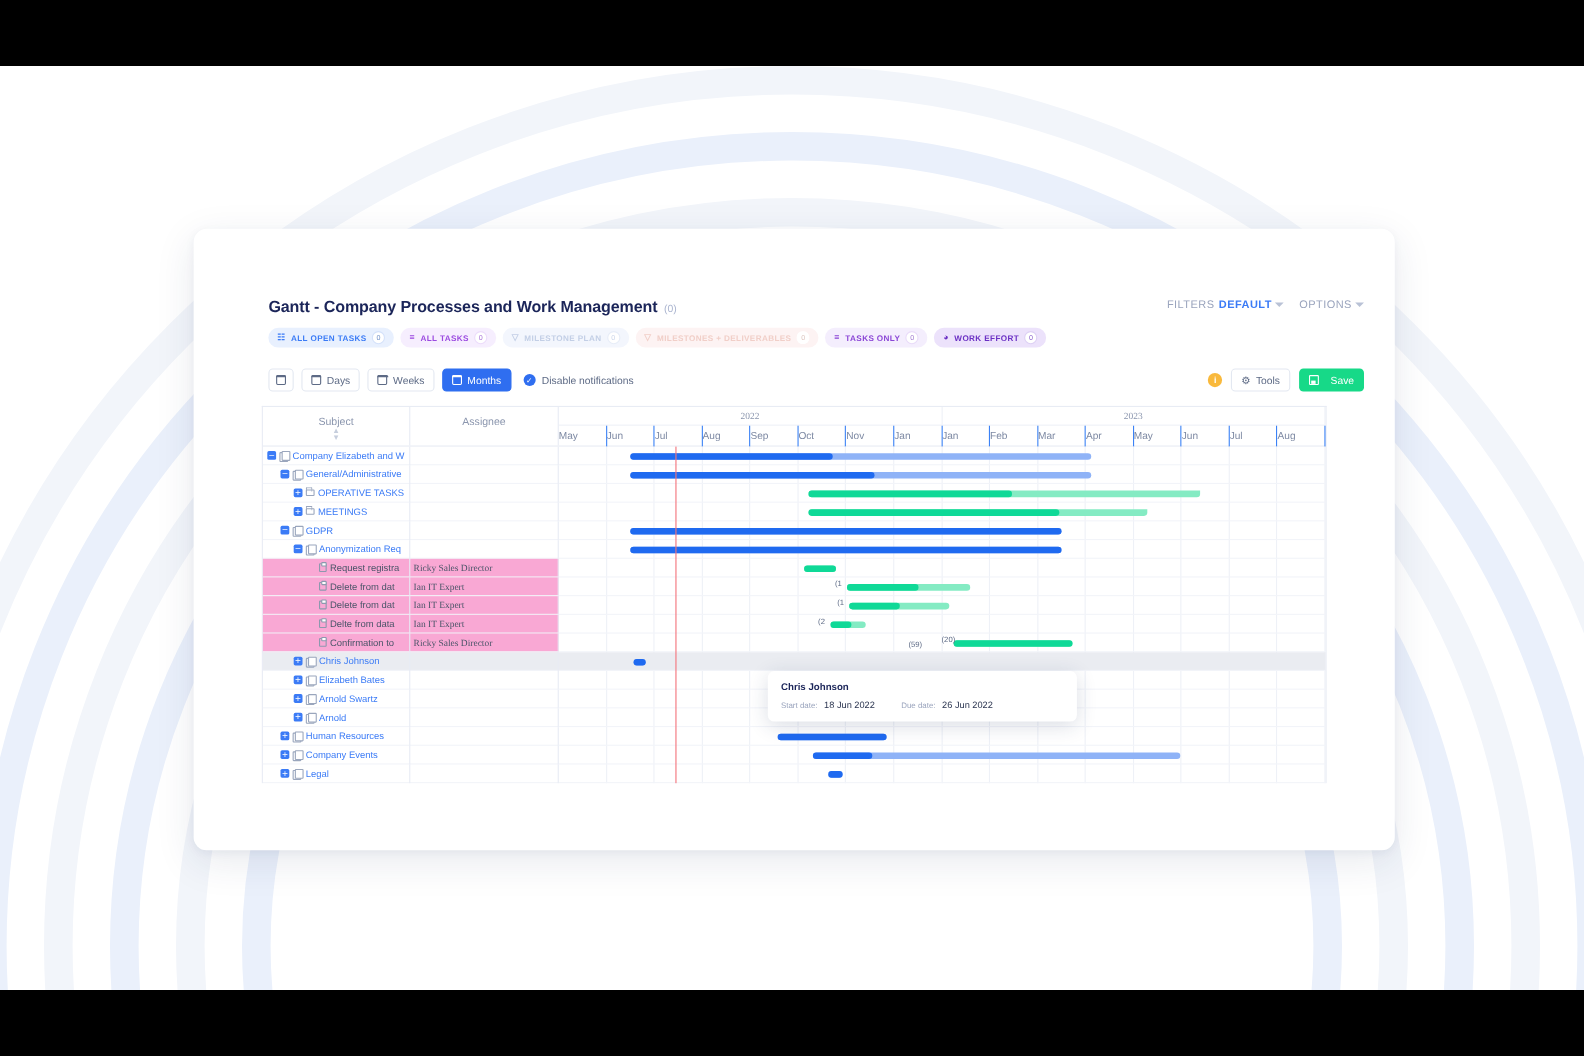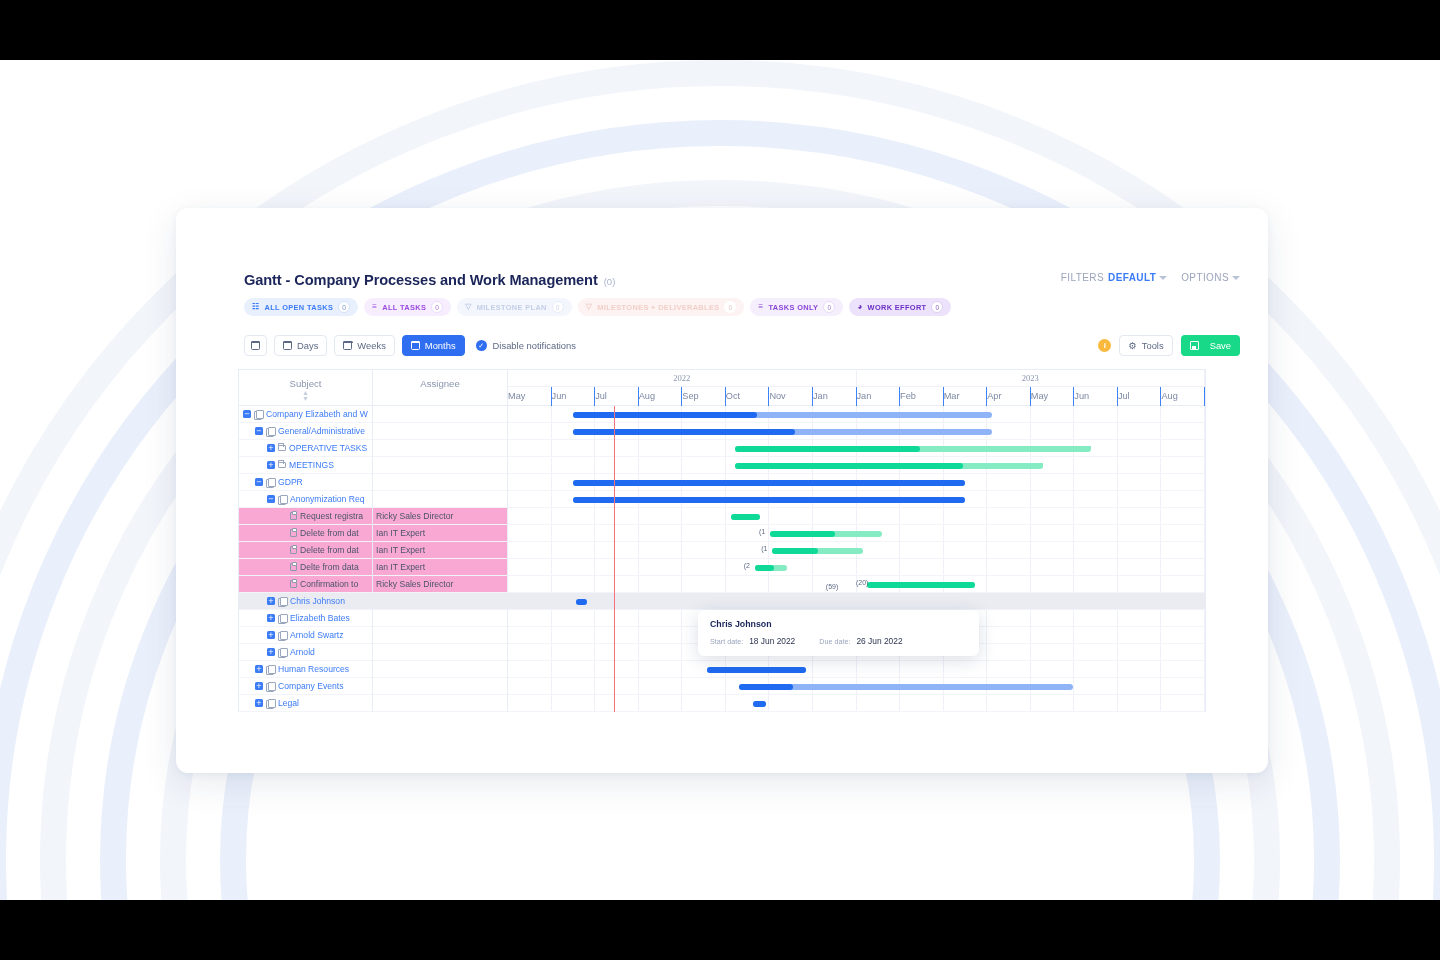--- a/index.html
+++ b/index.html
@@ -305,20 +305,21 @@
     overflow: hidden;
     position: relative;
   }
   .r-assignee {
     width: 135px; flex: none;
     border-right: 1px solid #e8ecf4;
     height: 17px;
     display: flex; align-items: center;
     padding-left: 3px;
     overflow: hidden;
+    font-family: Liberation Serif, serif;
   }
   .r-assignee span {
     font-size: 8.6px;
     color: #4a5468;
     white-space: nowrap;
   }
   .tree-toggle {
     width: 8px; height: 8px;
     flex: none;
     background: #3b7bf6;

